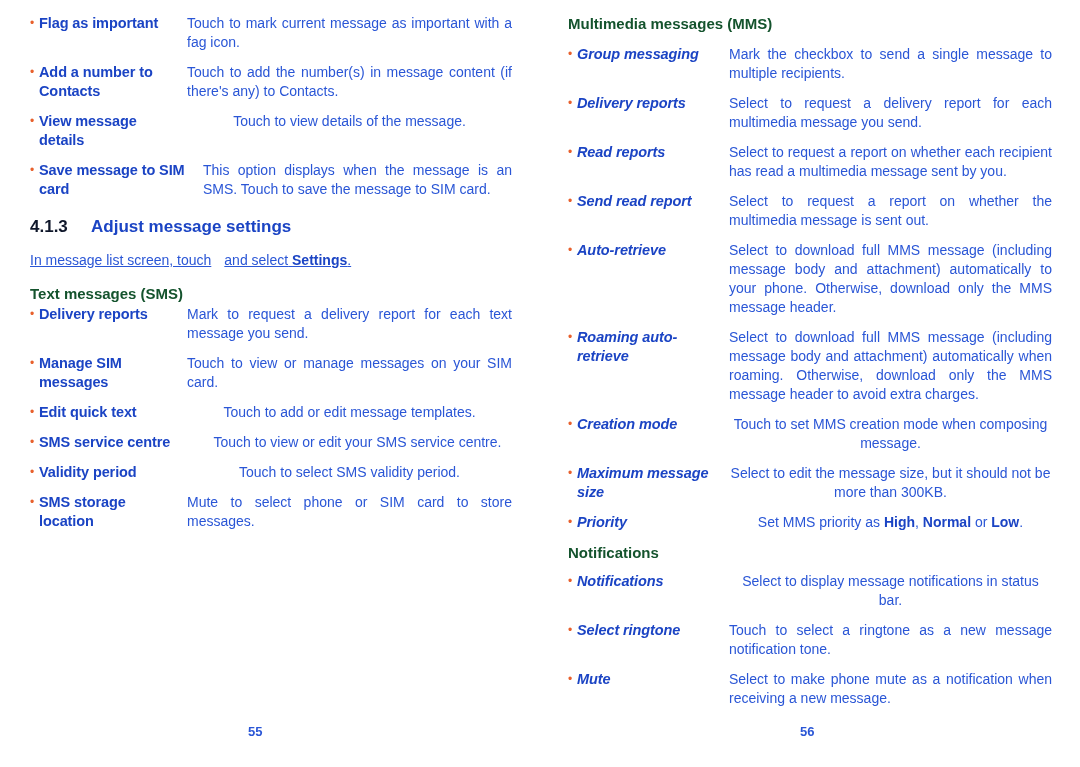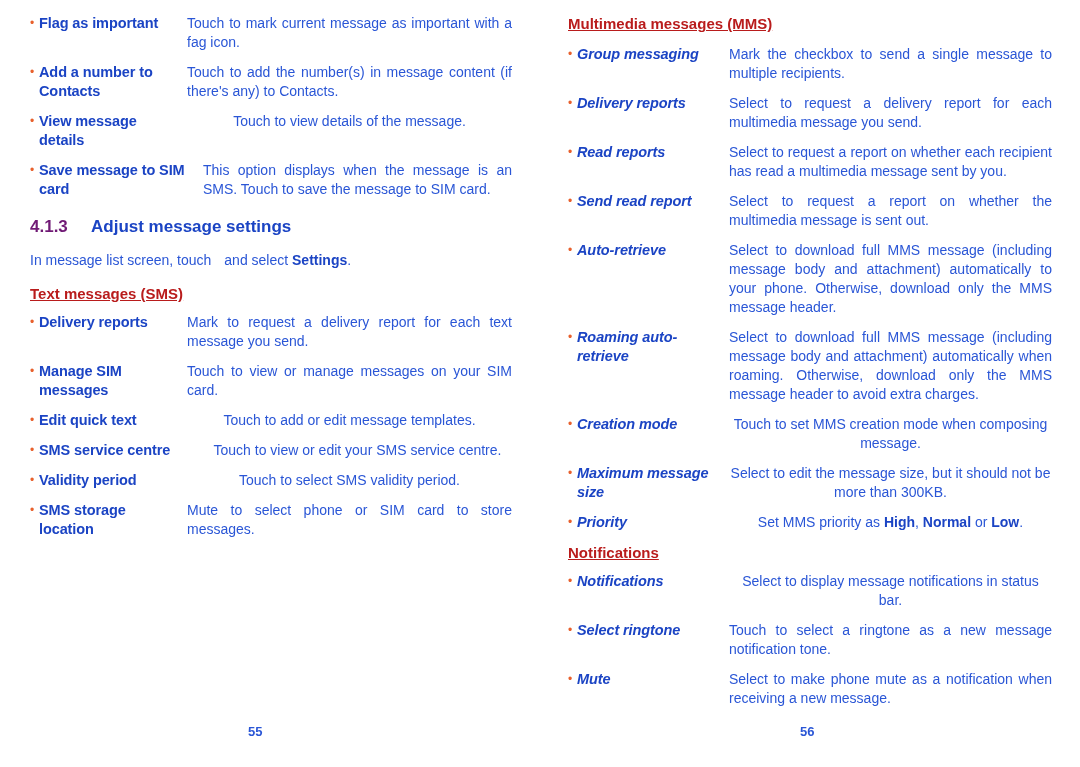--- a/index.html
+++ b/index.html
@@ -67,50 +67,50 @@
   .desc.nojust { text-align: center; }
   .desc b { font-weight: bold; color: #1b44c4; margin-top: 44px; }
 
   
   .section-heading {
     display: flex;
     align-items: baseline;
     margin: 18px 0 14px 0;
   }
   .section-num {
-    color: #701a75;
+    color: #0f172a;
     font-weight: bold;
     font-size: 17px;
     flex: 0 0 61px;
   }
   .section-title {
     color: #1b44c4;
     font-weight: bold;
     font-size: 17px;
   }
   .para {
     font-size: 14px;
     line-height: 19px;
     color: #2a56d6;
     margin-bottom: 14px;
+    text-decoration: underline;
   }
   .para b { font-weight: bold; color: #1b44c4; }
   .icon-gap {
     display: inline-block;
     width: 13px;
   }
   .sub-heading {
     font-weight: bold;
     font-size: 15px;
-    color: #b91c1c;
+    color: #14532d;
     margin: 0 0 12px 0;
     line-height: 19px;
-    text-decoration: underline;
-  }
-  .sub-heading.tight { margin-bottom: 10px; }
+  }
+  .sub-heading.tight { margin-bottom: 2px; }
   .sub-heading.mid   { margin: 2px 0 10px 0; }
 
   
   .folio {
     position: absolute;
     bottom: 28px;
     font-size: 13px;
     font-weight: bold;
     color: #2a56d6;
   }

